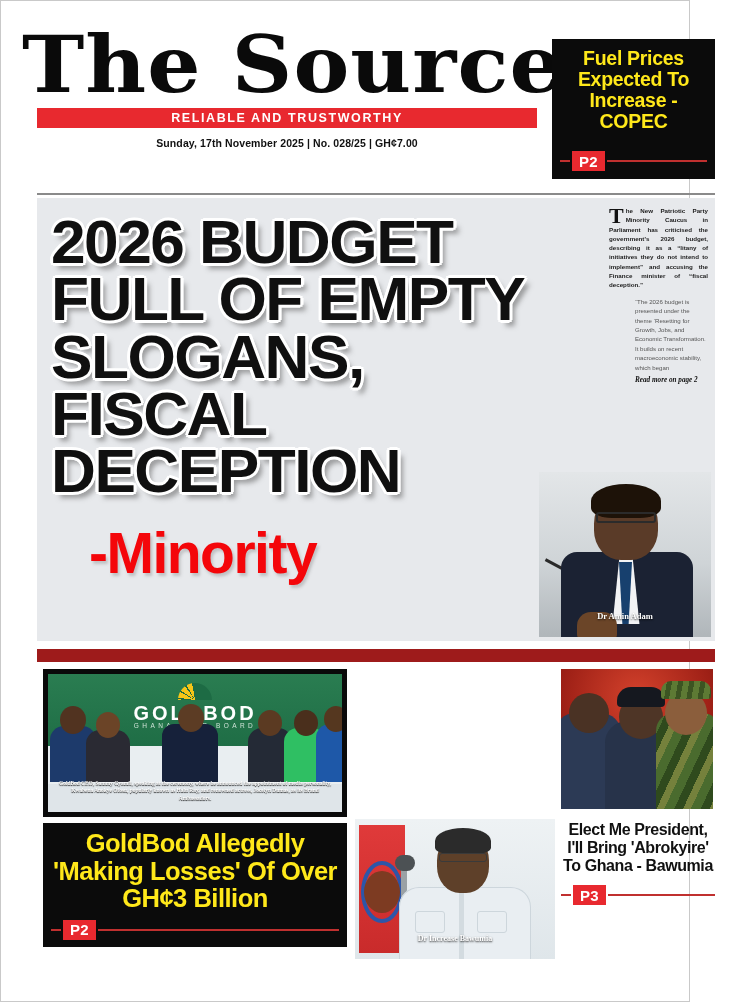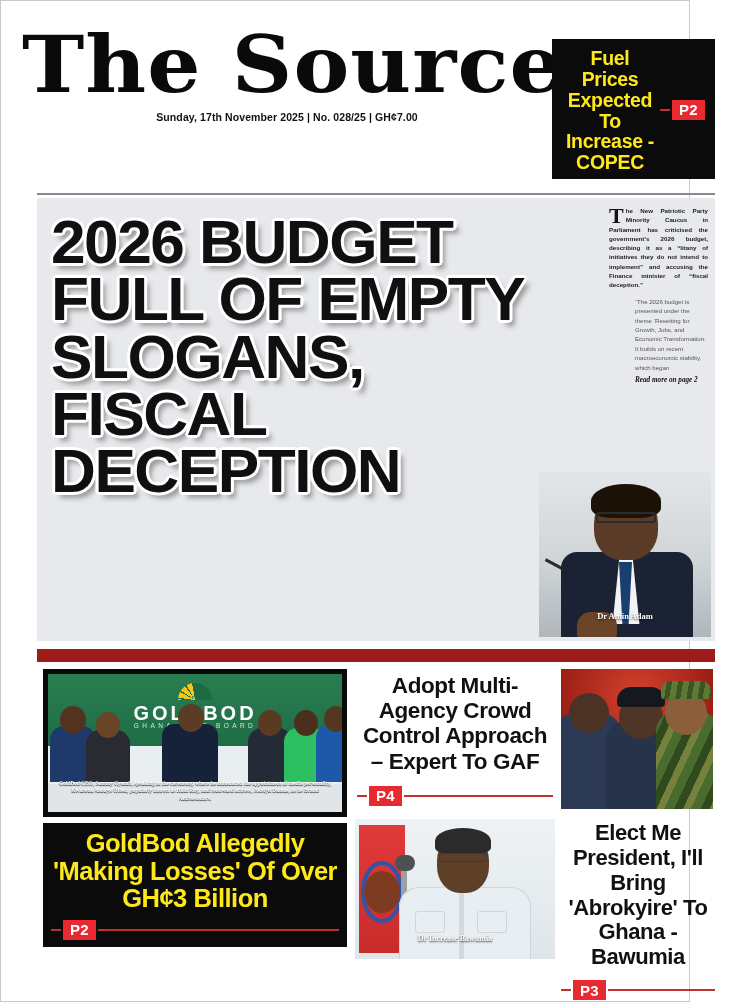--- a/index.html
+++ b/index.html
@@ -47,21 +47,21 @@
     letter-spacing: 0.1px;
   }
 
   
   .fuelbox {
     position: absolute; left: 551px; top: 38px;
     width: 163px; height: 140px;
     background: #0b0b0b;
     border: 2px solid #0b0b0b;
     padding: 7px 6px 6px 6px;
-    display: flex; flex-direction: row; justify-content: space-between;
+    display: flex; flex-direction: column; justify-content: space-between;
   }
   .fuelbox-head {
     color: #ffe81a; font-weight: bold; font-size: 19.5px;
     line-height: 1.07; text-align: center; letter-spacing: -0.3px;
   }
   .pagebar { display: flex; align-items: center; width: 100%; }
   .pagebar .dash { height: 2px; background: #c0302f; flex: 0 0 10px; }
   .pagebar .line { height: 2px; background: #c0302f; flex: 1; }
   .pagebar .badge {
     background: #e8292f; color: #fff; font-size: 15px; font-weight: bold;
@@ -231,49 +231,53 @@
   .bw-pk2 { position:absolute; left:122px; top:92px; width:30px; height:22px; border:1.5px solid #cdd6dc; border-radius:3px; }
   .bw-mic { position:absolute; left:46px; top:46px; width:6px; height:96px; background:#9aa1a5; }
   .bw-michead { position:absolute; left:40px; top:36px; width:20px; height:16px; background:#4c5154; border-radius:8px; }
   .baw-caption {
     position: absolute; left: 0; right: 0; bottom: 16px; text-align: center;
     color: #fff; font-size: 8px; font-family: "Liberation Serif", serif;
     font-weight: bold; text-shadow: 0 1px 2px rgba(0,0,0,0.85);
   }
   .baw-head-wrap { position: absolute; left: 560px; top: 820px; width: 154px; }
   .baw-head {
-    font-weight: bold; font-size: 22px; line-height: 1.13;
+    font-weight: bold; font-size: 16px; line-height: 1.13;
     text-align: center; color: #111; letter-spacing: -0.4px;
   }
   .baw-head-wrap .pagebar { margin-top: 10px; }
 </style>
 </head>
 <body>
 
 <div class="page">
 
   <div class="masthead">
     <div class="masthead-title">The Source</div>
+    <div class="masthead-rule">
+      <span class="masthead-tagline">RELIABLE AND TRUSTWORTHY</span>
+    </div>
     <div class="masthead-dateline">Sunday, 17th November 2025  |  No. 028/25  |  GH¢7.00</div>
   </div>
 
   <div class="fuelbox">
     <div class="fuelbox-head">Fuel Prices Expected To Increase - COPEC</div>
     <div class="pagebar">
       <span class="dash"></span>
       <span class="badge">P2</span>
       <span class="line"></span>
     </div>
   </div>
 
   <div class="top-divider"></div>
 
   <div class="lead">
 
     <div class="headline">2026 BUDGET FULL OF EMPTY SLOGANS, FISCAL DECEPTION</div>
+    <div class="kicker">-Minority</div>
 
     <div class="sidecol">
       <div class="p1"><span class="dropcap">T</span><span>he New Patriotic Party Minority Caucus in Parliament has criticised the government's 2026 budget, describing it as a “litany of initiatives they do not intend to implement” and accusing the Finance minister of “fiscal deception.”</span></div>
       <div class="p2">“The 2026 budget is presented under the theme ‘Resetting for Growth, Jobs, and Economic Transformation. It builds on recent macroeconomic stability, which began</div>
       <div class="readmore">Read more on page 2</div>
     </div>
 
     <div class="lead-photo">
       <div class="lp-wall"></div>
       <div class="lp-mic"></div>
@@ -317,28 +321,20 @@
     <div class="gold-head-box">
       <div class="gold-head">GoldBod Allegedly 'Making Losses' Of Over GH¢3 Billion</div>
       <div class="pagebar">
         <span class="dash"></span>
         <span class="badge">P2</span>
         <span class="line"></span>
       </div>
     </div>
   </div>
 
-  <div class="gaf-head-wrap">
-    <div class="gaf-head">Adopt Multi-Agency Crowd Control Approach – Expert To GAF</div>
-    <div class="pagebar">
-      <span class="dash"></span>
-      <span class="badge">P4</span>
-      <span class="line"></span>
-    </div>
-  </div>
 
   <div class="gaf-photo">
     <div class="gf-bg"></div>
     <div class="gf-f1"></div>
     <div class="gf-f1h"></div>
     <div class="gf-f2"></div>
     <div class="gf-f2h"></div>
     <div class="gf-cap"></div>
     <div class="gf-f3"></div>
     <div class="gf-f3h"></div>

